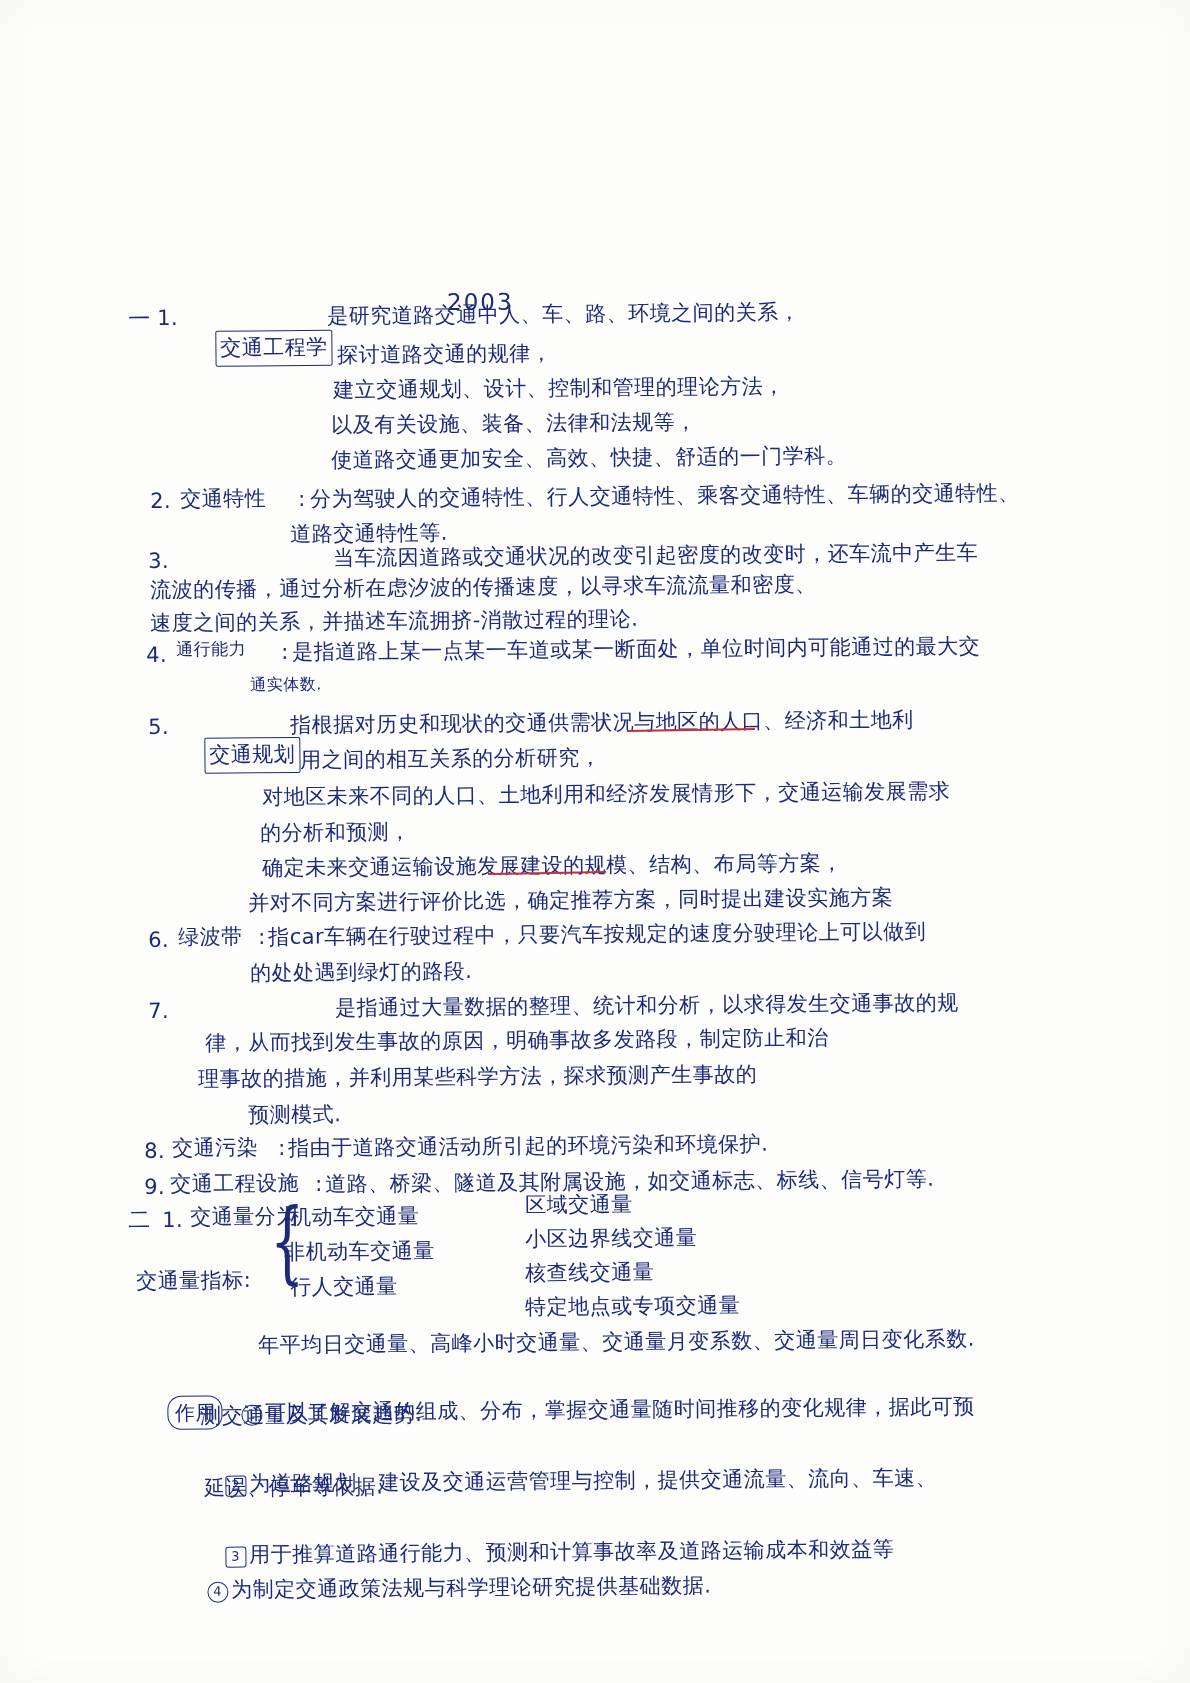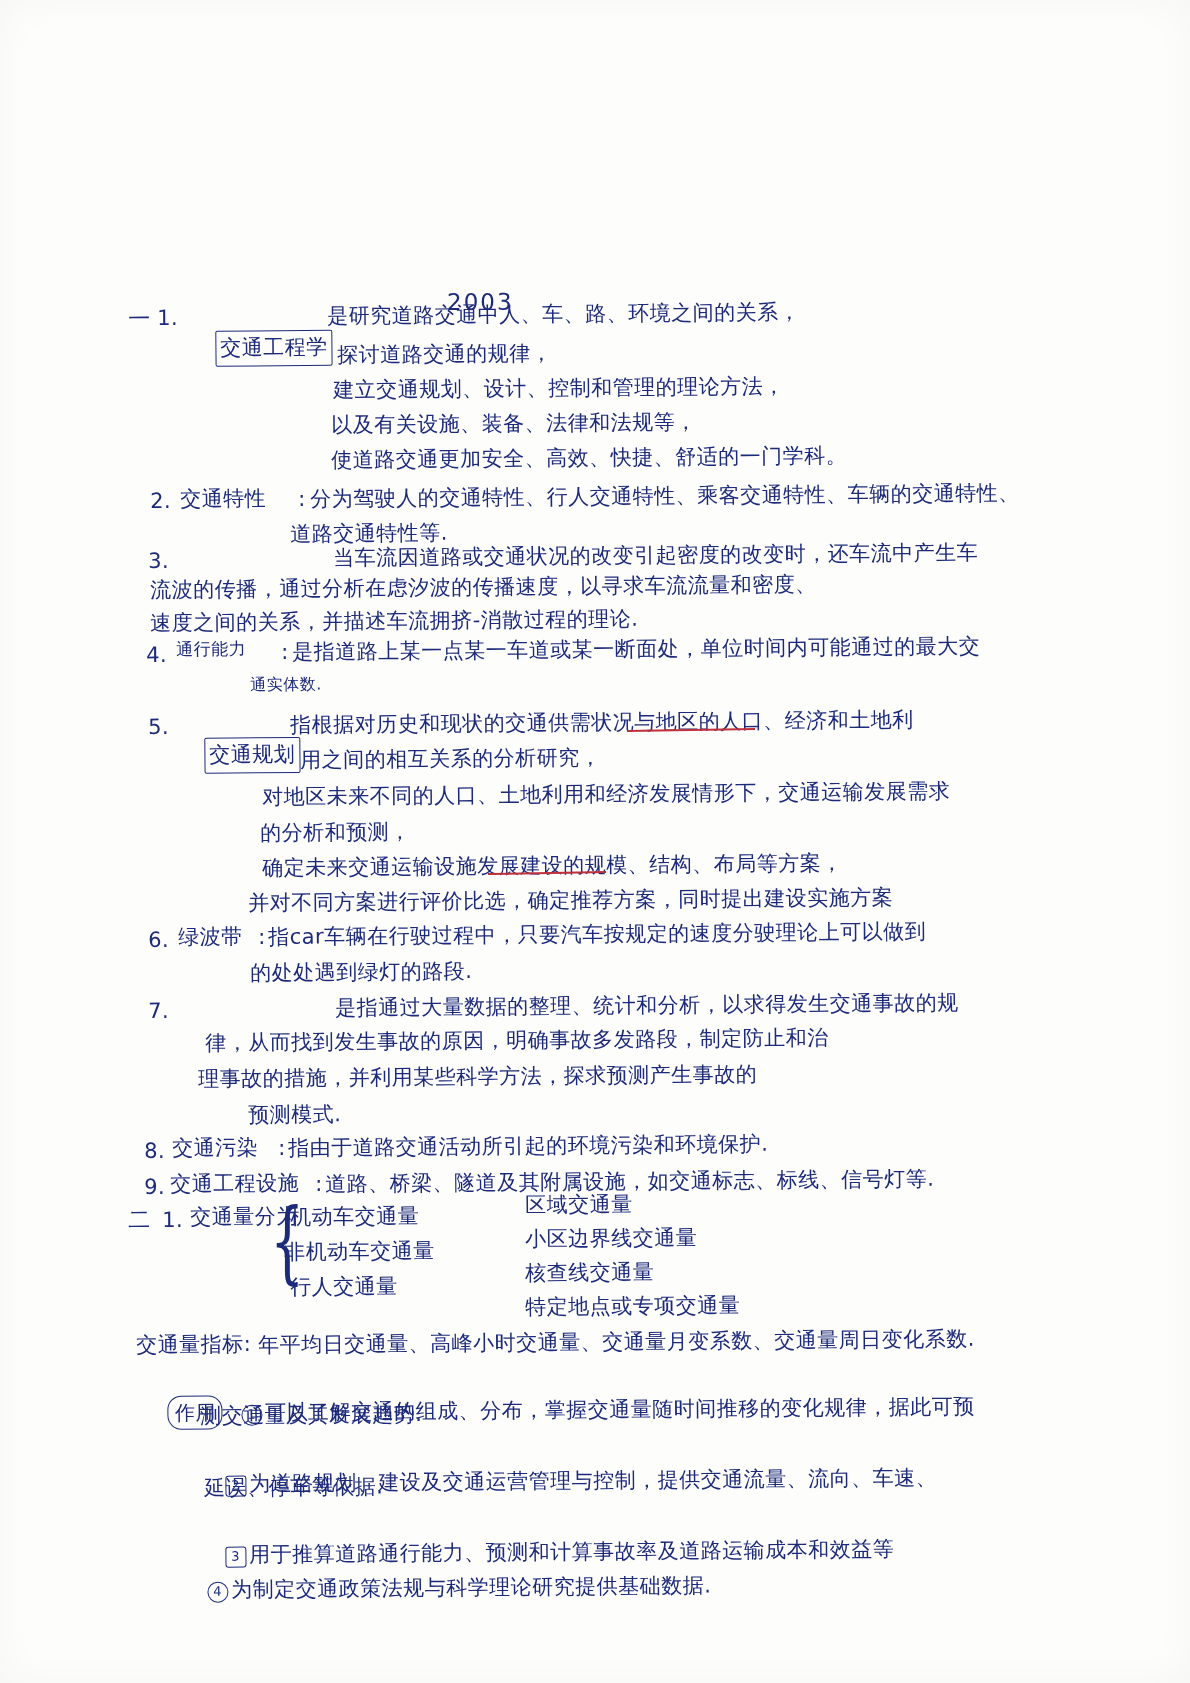--- a/index.html
+++ b/index.html
@@ -161,21 +161,21 @@
 
   <div class="ink hand" style="left:290px; top:1202px; font-size:21px;">机动车交通量</div>
   <div class="ink hand" style="left:284px; top:1237px; font-size:21px;">非机动车交通量</div>
   <div class="ink hand" style="left:290px; top:1272px; font-size:21px;">行人交通量</div>
 
   <div class="ink hand" style="left:525px; top:1190px; font-size:21px;">区域交通量</div>
   <div class="ink hand" style="left:525px; top:1224px; font-size:21px;">小区边界线交通量</div>
   <div class="ink hand" style="left:525px; top:1258px; font-size:21px;">核查线交通量</div>
   <div class="ink hand" style="left:525px; top:1292px; font-size:21px;">特定地点或专项交通量</div>
 
-  <div class="ink hand" style="left:136px; top:1330px; font-size:21px;">交通量指标:</div>
+  <div class="ink hand" style="left:136px; top:1266px; font-size:21px;">交通量指标:</div>
   <div class="ink hand" style="left:258px; top:1330px; font-size:21px;">年平均日交通量、高峰小时交通量、交通量月变系数、交通量周日变化系数.</div>
 
   <div class="ink hand" style="left:140px; top:1366px; font-size:20px;">
     <span style="display:inline-block; border:1.6px solid #1d2a7a; border-radius:14px; padding:1px 6px;">作用</span>
   </div>
 
   <div class="ink hand" style="left:212px; top:1366px; font-size:21px;">
     <span class="circnum">1</span><span>可以了解交通的组成、分布，掌握交通量随时间推移的变化规律，据此可预</span>
   </div>
   <div class="ink hand" style="left:200px; top:1401px; font-size:21px;">测交通量及其发展趋势.</div>

